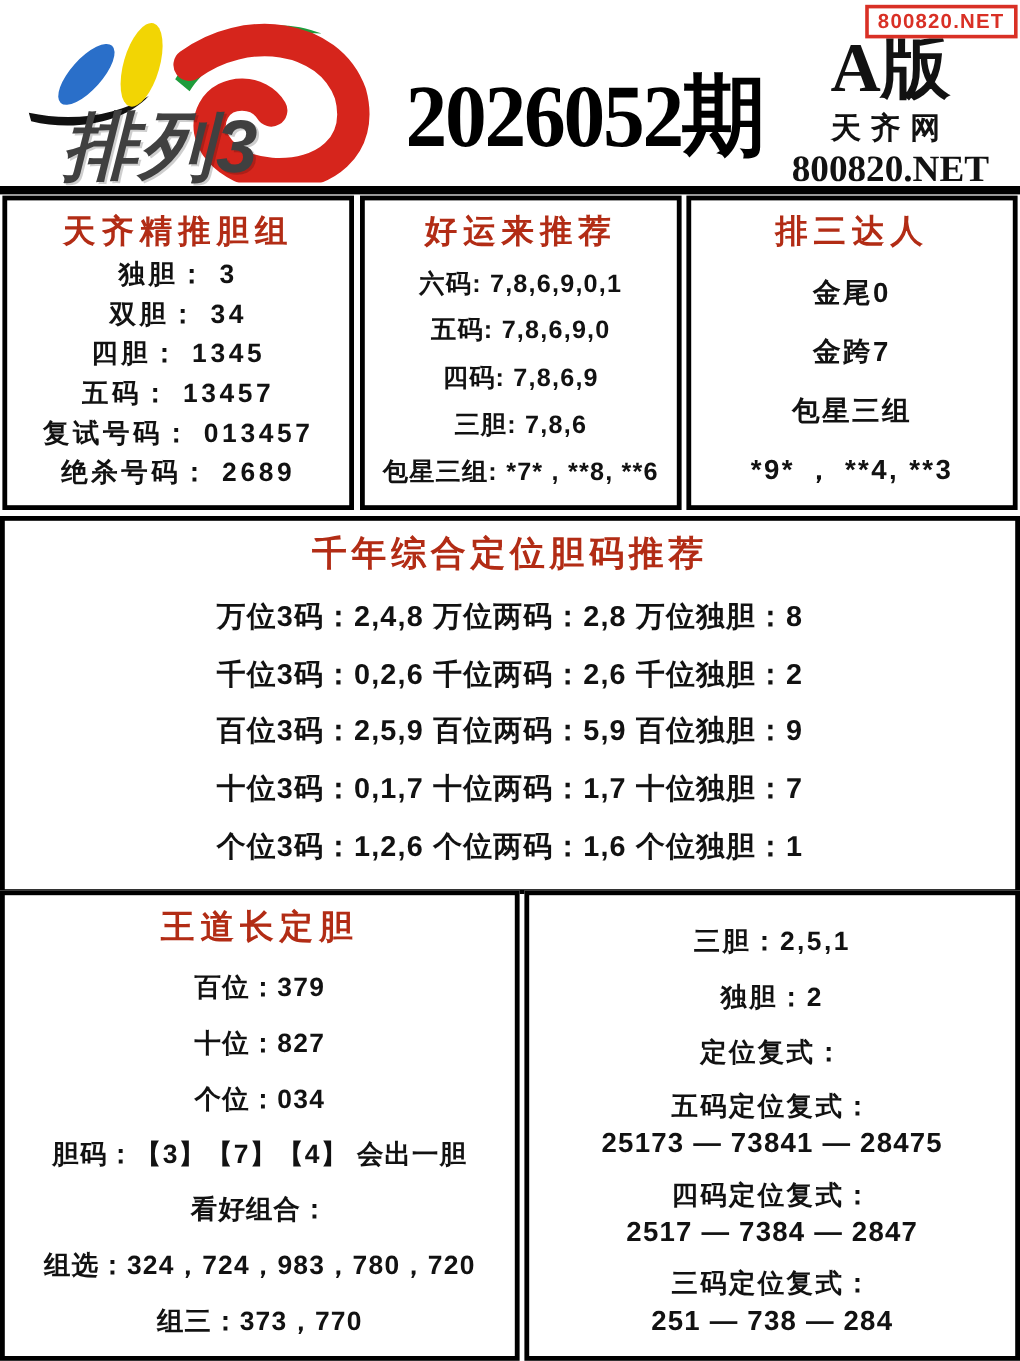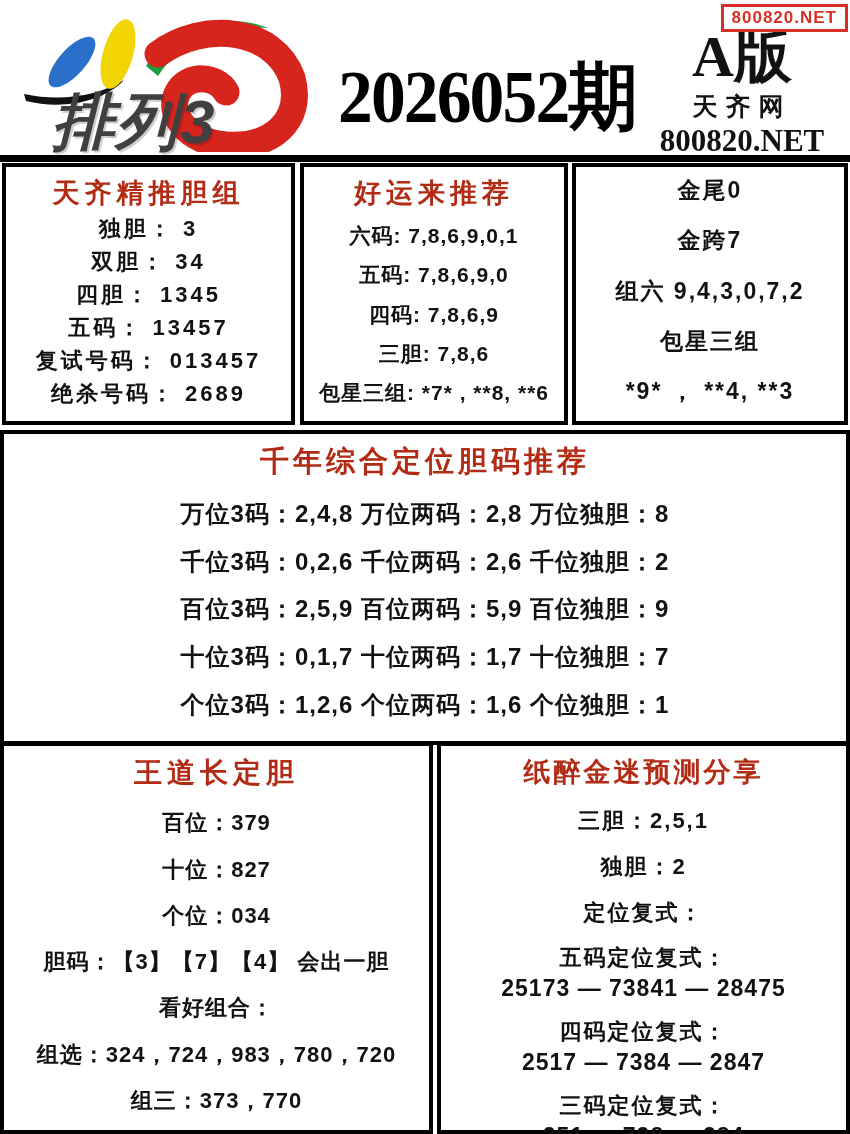--- a/index.html
+++ b/index.html
@@ -97,23 +97,23 @@
 <div class="panel p2">
   <div class="panel-title">好运来推荐</div>
   <div class="prow">六码: 7,8,6,9,0,1</div>
   <div class="prow">五码: 7,8,6,9,0</div>
   <div class="prow">四码: 7,8,6,9</div>
   <div class="prow">三胆: 7,8,6</div>
   <div class="prow">包星三组: *7* , **8, **6</div>
 </div>
 
 <div class="panel p3">
+  <div class="panel-title">排三达人</div>
   <div class="prow">金尾0</div>
   <div class="prow">金跨7</div>
-  <div class="prow">组六 9,4,3,0,7,2</div>
   <div class="prow">包星三组</div>
   <div class="prow">*9* ， **4, **3</div>
 </div>
 
 <div class="panel pmid">
   <div class="panel-title">千年综合定位胆码推荐</div>
   <div class="prow">万位3码：2,4,8 万位两码：2,8 万位独胆：8</div>
   <div class="prow">千位3码：0,2,6 千位两码：2,6 千位独胆：2</div>
   <div class="prow">百位3码：2,5,9 百位两码：5,9 百位独胆：9</div>
   <div class="prow">十位3码：0,1,7 十位两码：1,7 十位独胆：7</div>
@@ -125,21 +125,20 @@
   <div class="prow">百位：379</div>
   <div class="prow">十位：827</div>
   <div class="prow">个位：034</div>
   <div class="prow">胆码：【3】【7】【4】 会出一胆</div>
   <div class="prow">看好组合：</div>
   <div class="prow">组选：324，724，983，780，720</div>
   <div class="prow">组三：373，770</div>
 </div>
 
 <div class="panel pbr">
-  <div class="panel-title">纸醉金迷预测分享</div>
   <div class="prow sp">三胆：2,5,1</div>
   <div class="prow sp">独胆：2</div>
   <div class="prow sp">定位复式：</div>
   <div class="prow pl">五码定位复式：</div>
   <div class="prow pn">25173 — 73841 — 28475</div>
   <div class="prow pl">四码定位复式：</div>
   <div class="prow pn">2517 — 7384 — 2847</div>
   <div class="prow pl">三码定位复式：</div>
   <div class="prow pn">251 — 738 — 284</div>
 </div>

